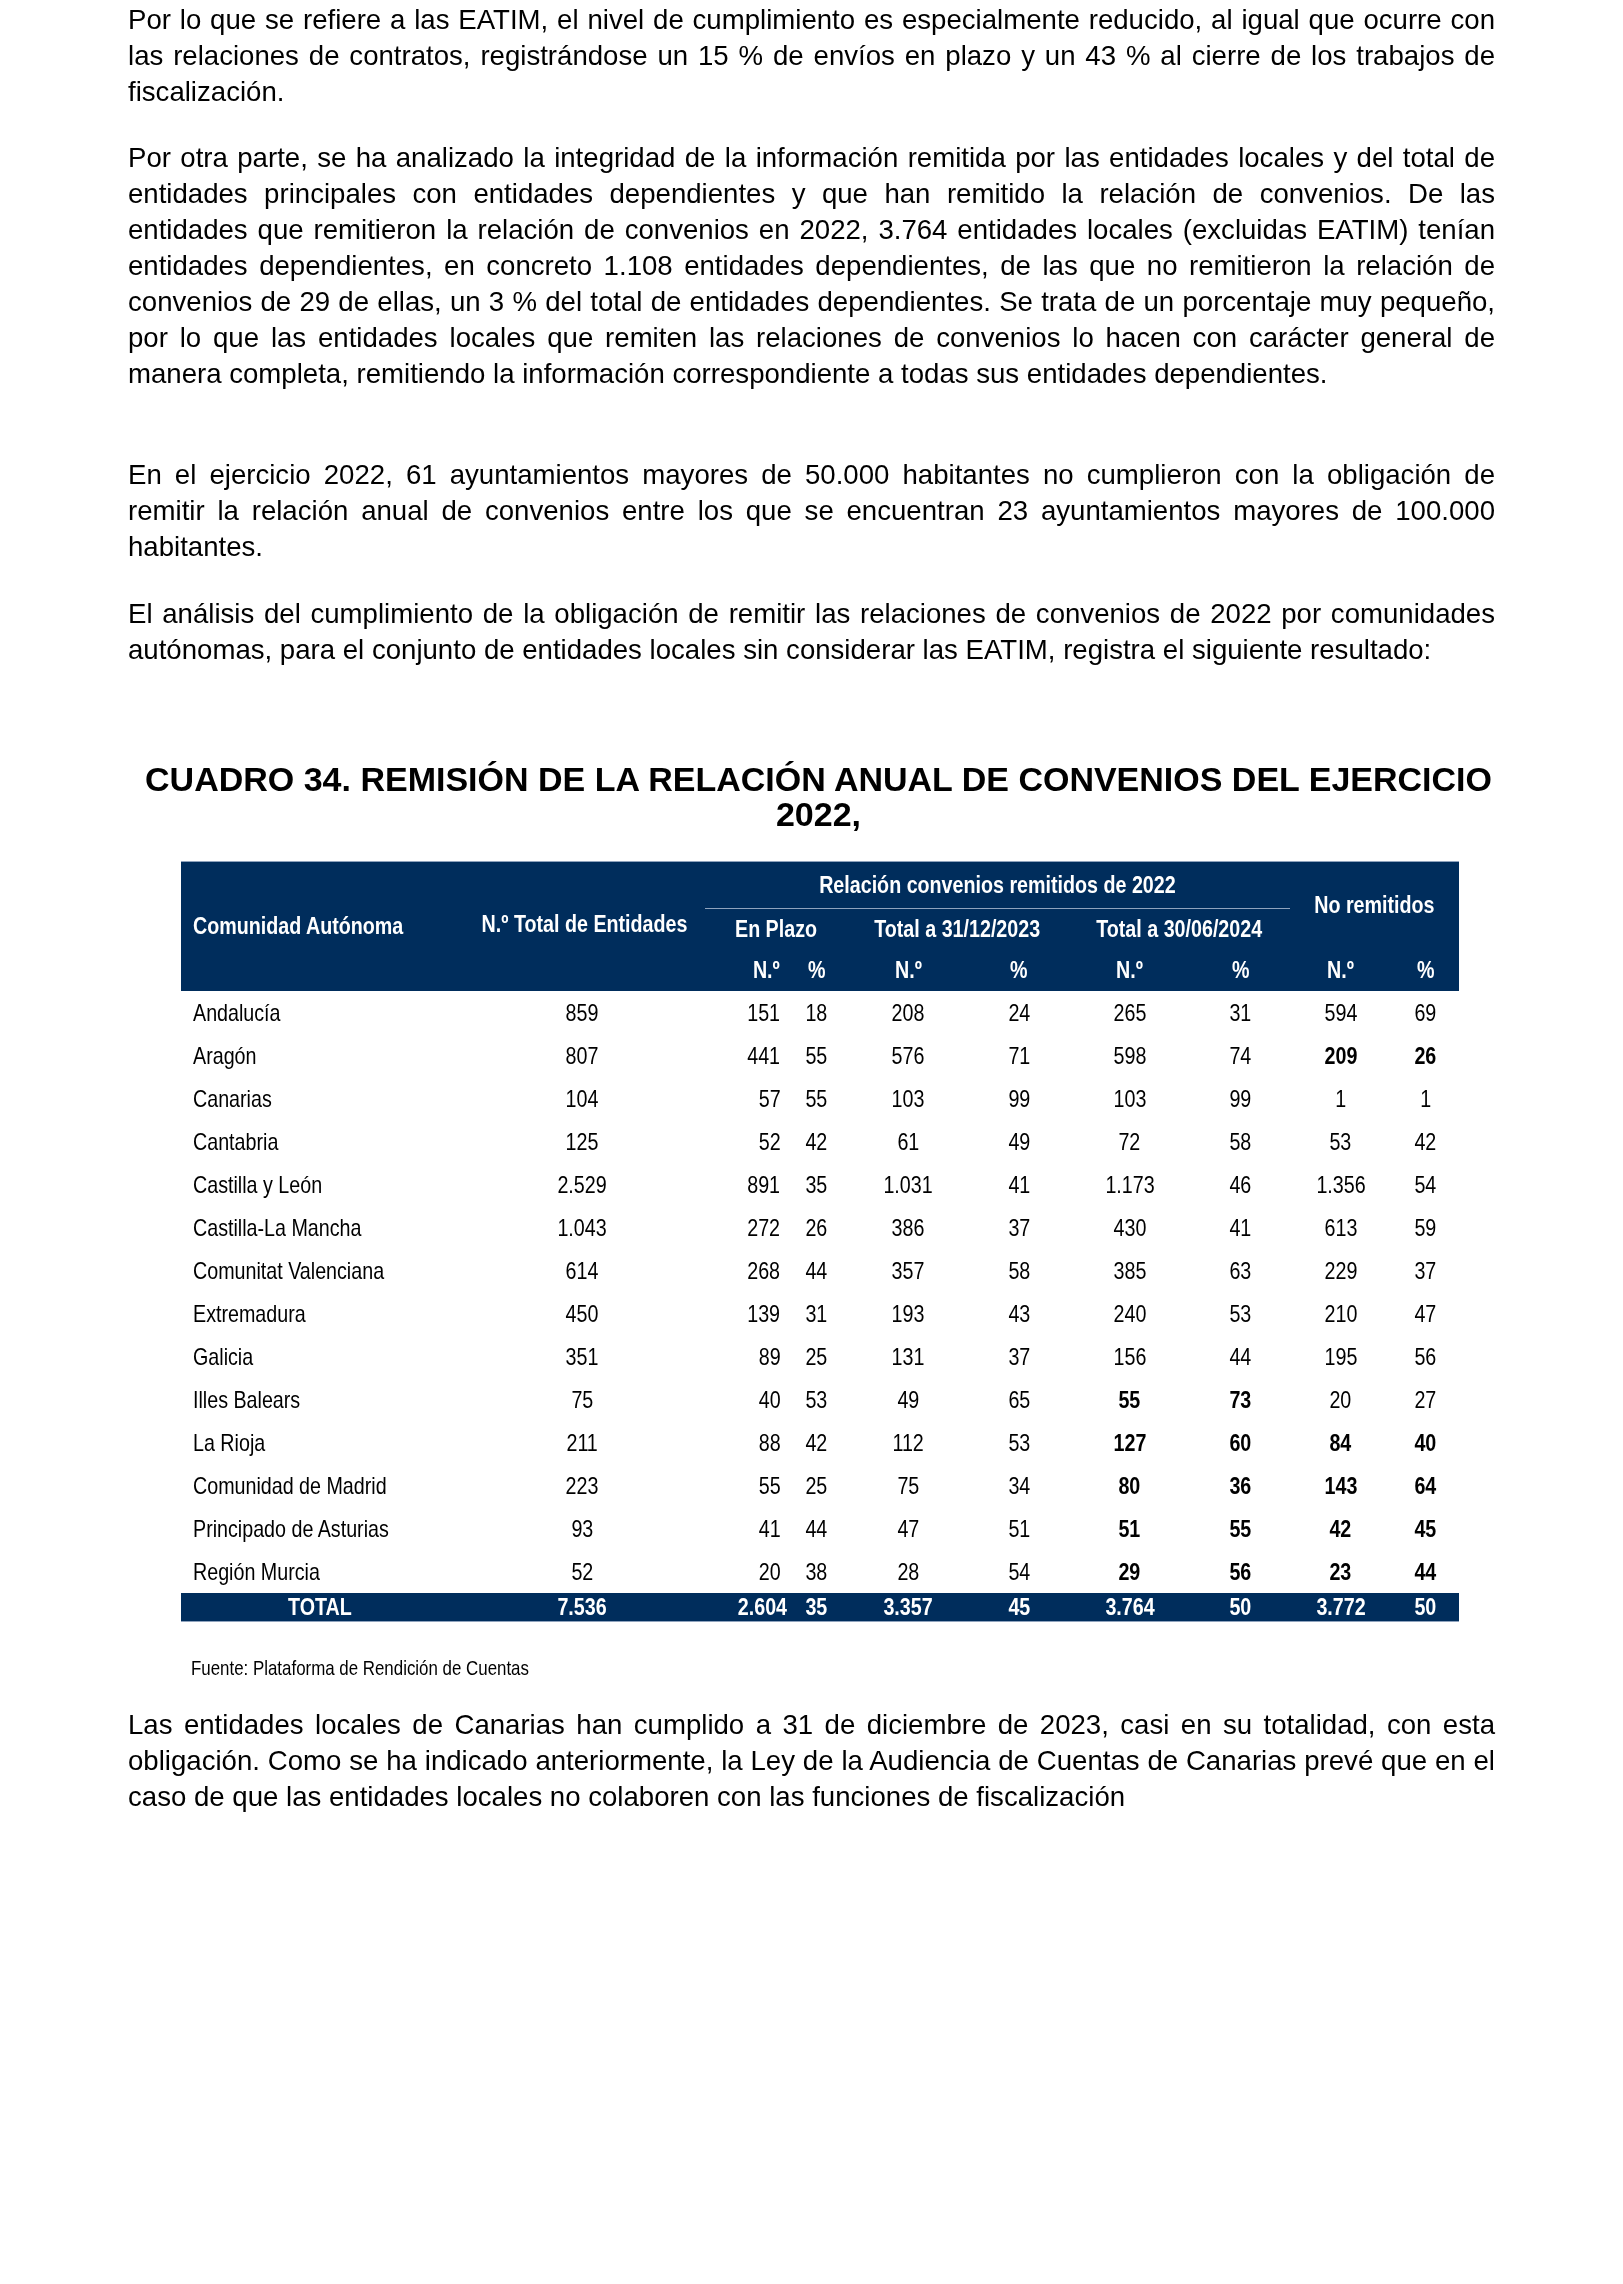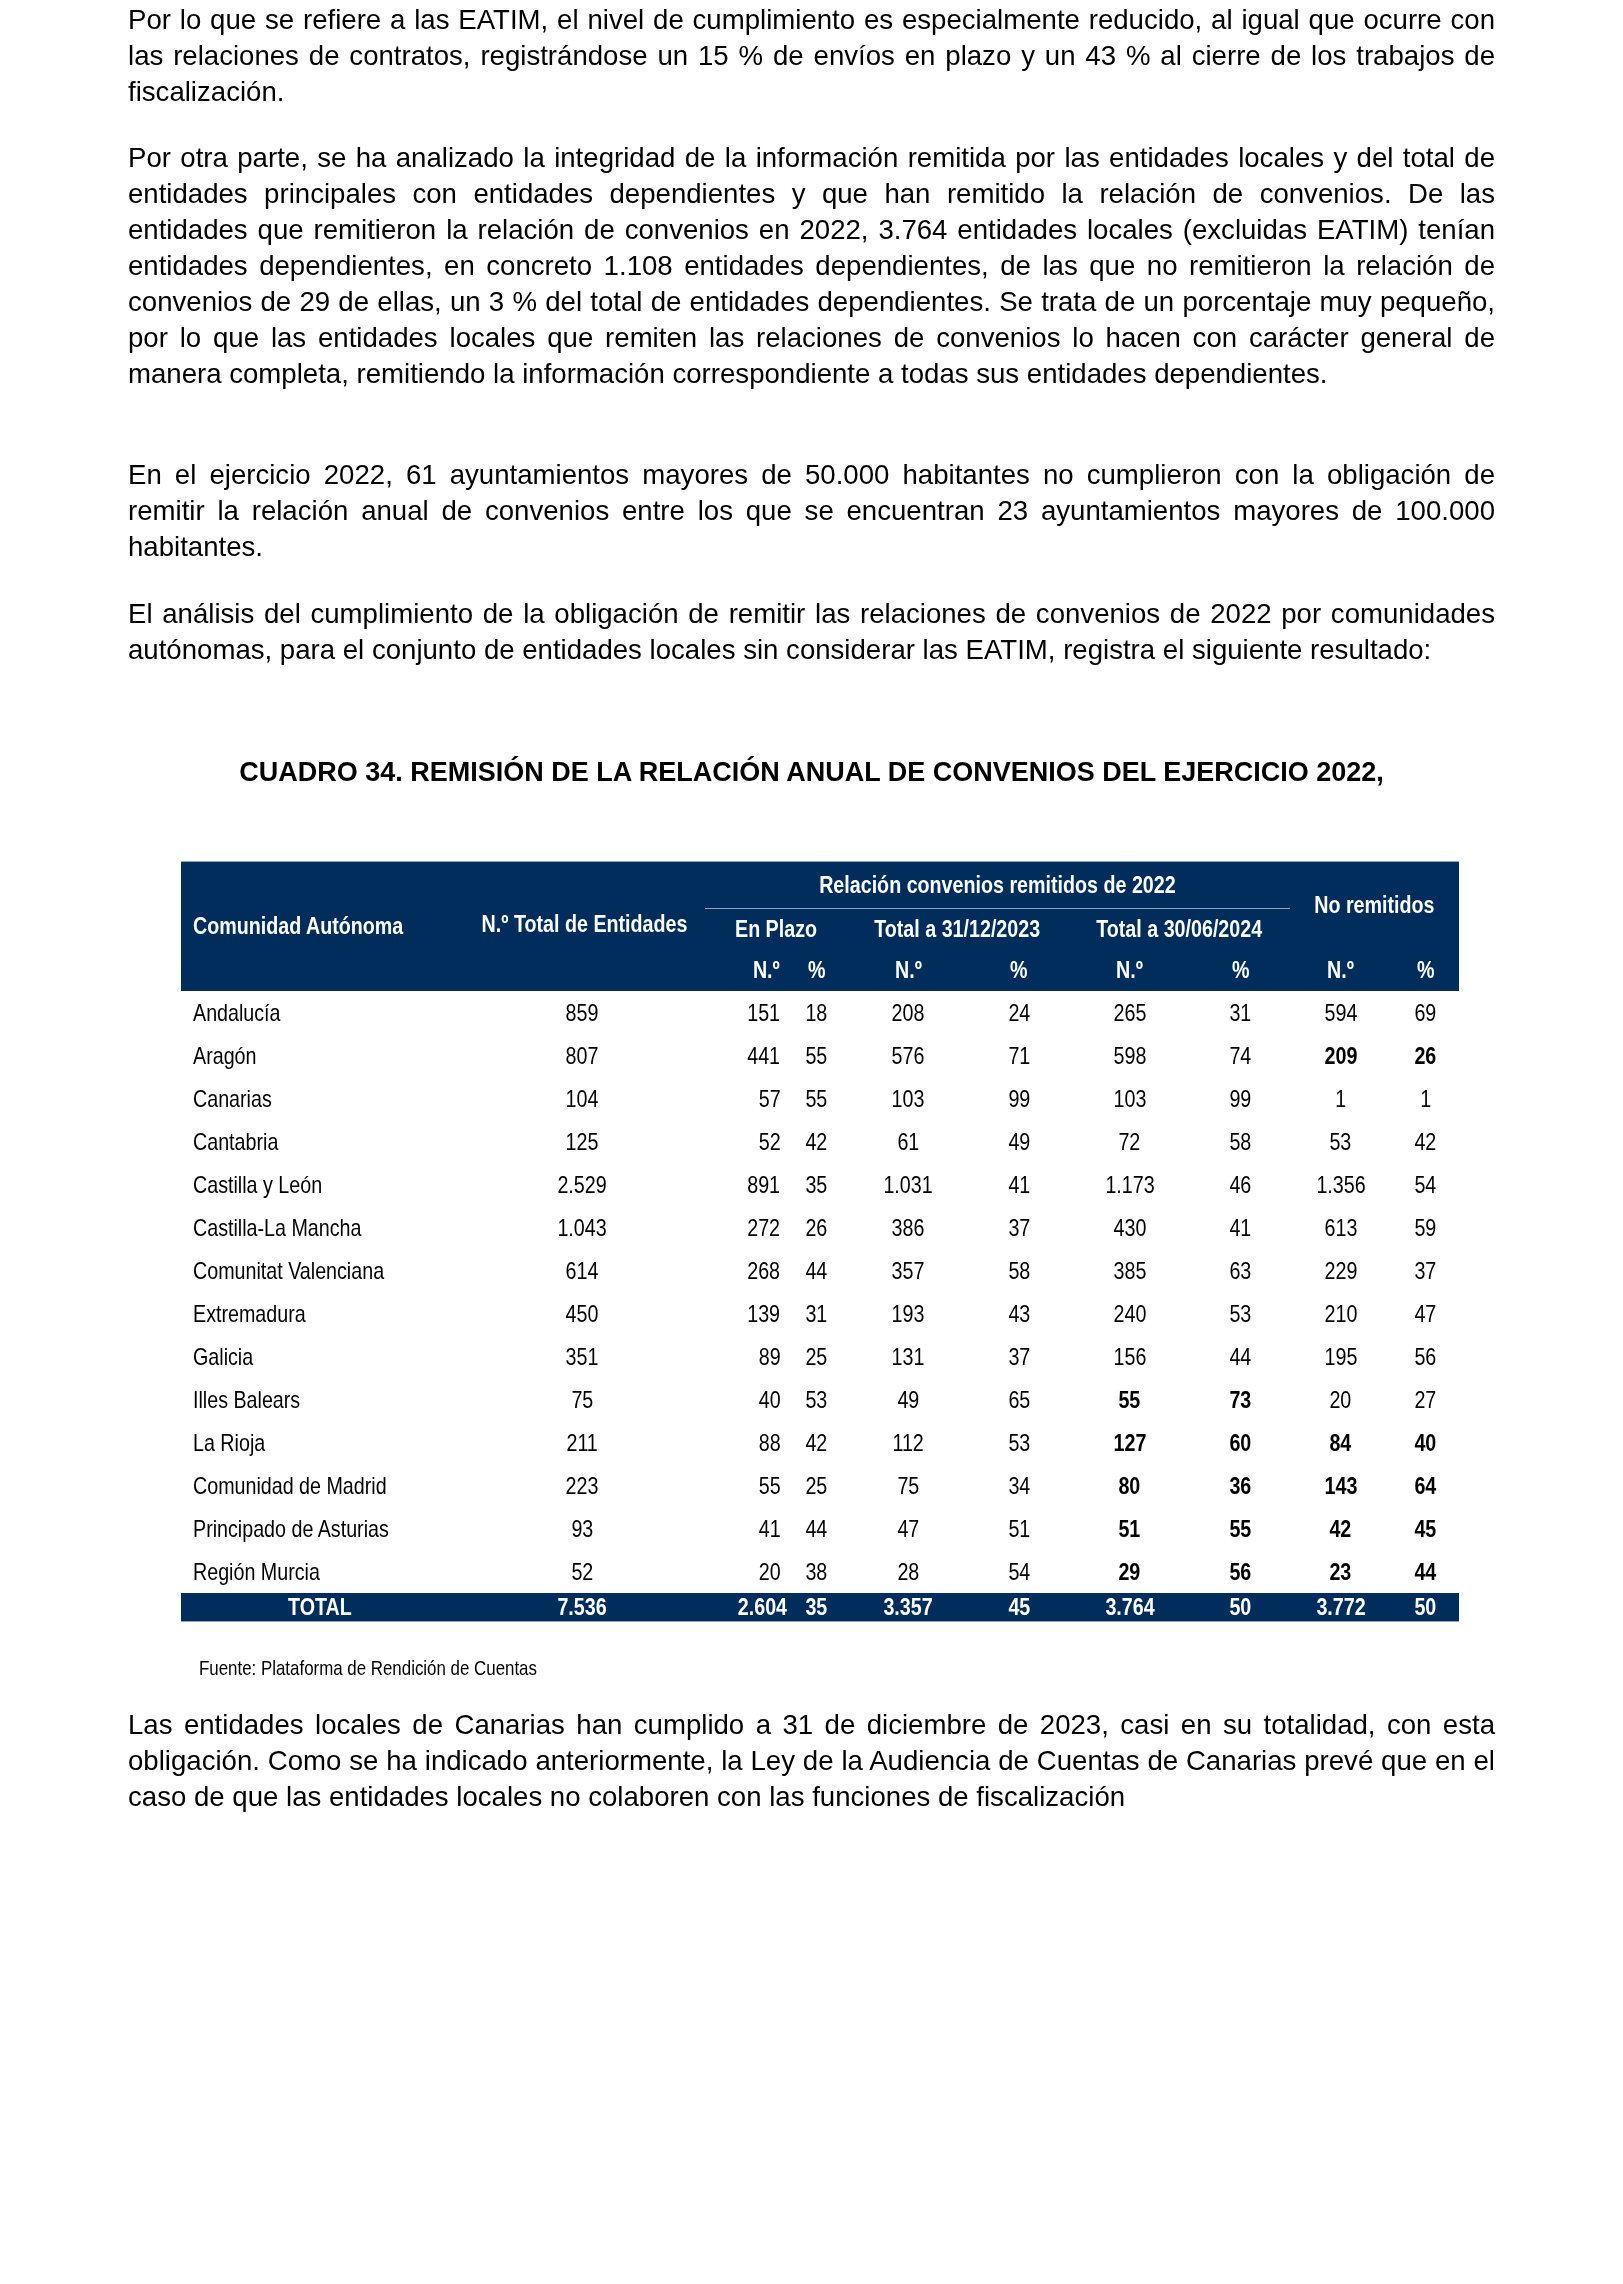--- a/index.html
+++ b/index.html
@@ -12,42 +12,42 @@
     transform-origin: left top;
   }
   .p1 { position: absolute; top: 1.6px; left: 0; width: 1367px; }
   .p2 { position: absolute; top: 140px; left: 0; width: 1367px; }
   .p3 { position: absolute; top: 457px; left: 0; width: 1367px; }
   .p4 { position: absolute; top: 596px; left: 0; width: 1367px; }
   .p5 { position: absolute; top: 1707px; left: 0; width: 1367px; }
   .title {
     position: absolute; top: 755px; left: 0; width: 1367px;
     font-family: "Liberation Sans", sans-serif; font-weight: bold;
-    font-size: 27px; line-height: 35px; text-align: center; margin: 0;
+    font-size: 34px; line-height: 35px; text-align: center; margin: 7px;
   }
   table.t {
     position: absolute; left: 181px; top: 861px; width: 1278px;
     border-collapse: collapse; table-layout: fixed;
     font-family: "Liberation Sans", sans-serif; font-size: 24px;
   }
   table.t td, table.t th { padding: 0; white-space: nowrap; overflow: hidden; }
   thead th { background: #002D5C; color: #fff; font-weight: bold; border-top: 1.6px solid #8fa3bd; }
   thead tr.h1 th { height: 46px; }
   thead tr.h2 th { height: 39px; }
   thead tr.h3 th { height: 43px; }
   .cn { text-align: left; padding-left: 11.5px !important; }
   .cc { text-align: center; }
   .cr { text-align: right; }
   tbody td { height: 43px; font-size: 24px; }
   tbody td.small { font-size: 24px; }
   tbody td.b { font-weight: bold; }
   tfoot td { background: #002D5C; color: #fff; font-weight: bold; height: 28px; border-bottom: 1.6px solid #8fa3bd; }
   .source {
     position: absolute; left: 191px; top: 1655px;
-    font-family: "Liberation Sans", sans-serif; font-size: 20.6px; line-height: 25px; margin-left: 8px;
+    font-family: "Liberation Sans", sans-serif; font-size: 20.6px; line-height: 25px;
   }
   .cond { display: inline-block; transform: scaleX(0.82); transform-origin: left center; }
   .condc { display: inline-block; transform: scaleX(0.82); transform-origin: center center; }
   .condr { display: inline-block; transform: scaleX(0.82); transform-origin: right center; }
 </style>
 </head>
 <body>
 
 <div class="page">
   <p class="para p1">Por lo que se refiere a las EATIM, el nivel de cumplimiento es especialmente reducido, al igual que ocurre con las relaciones de contratos, registrándose un 15 % de envíos en plazo y un 43 % al cierre de los trabajos de fiscalización.</p>

